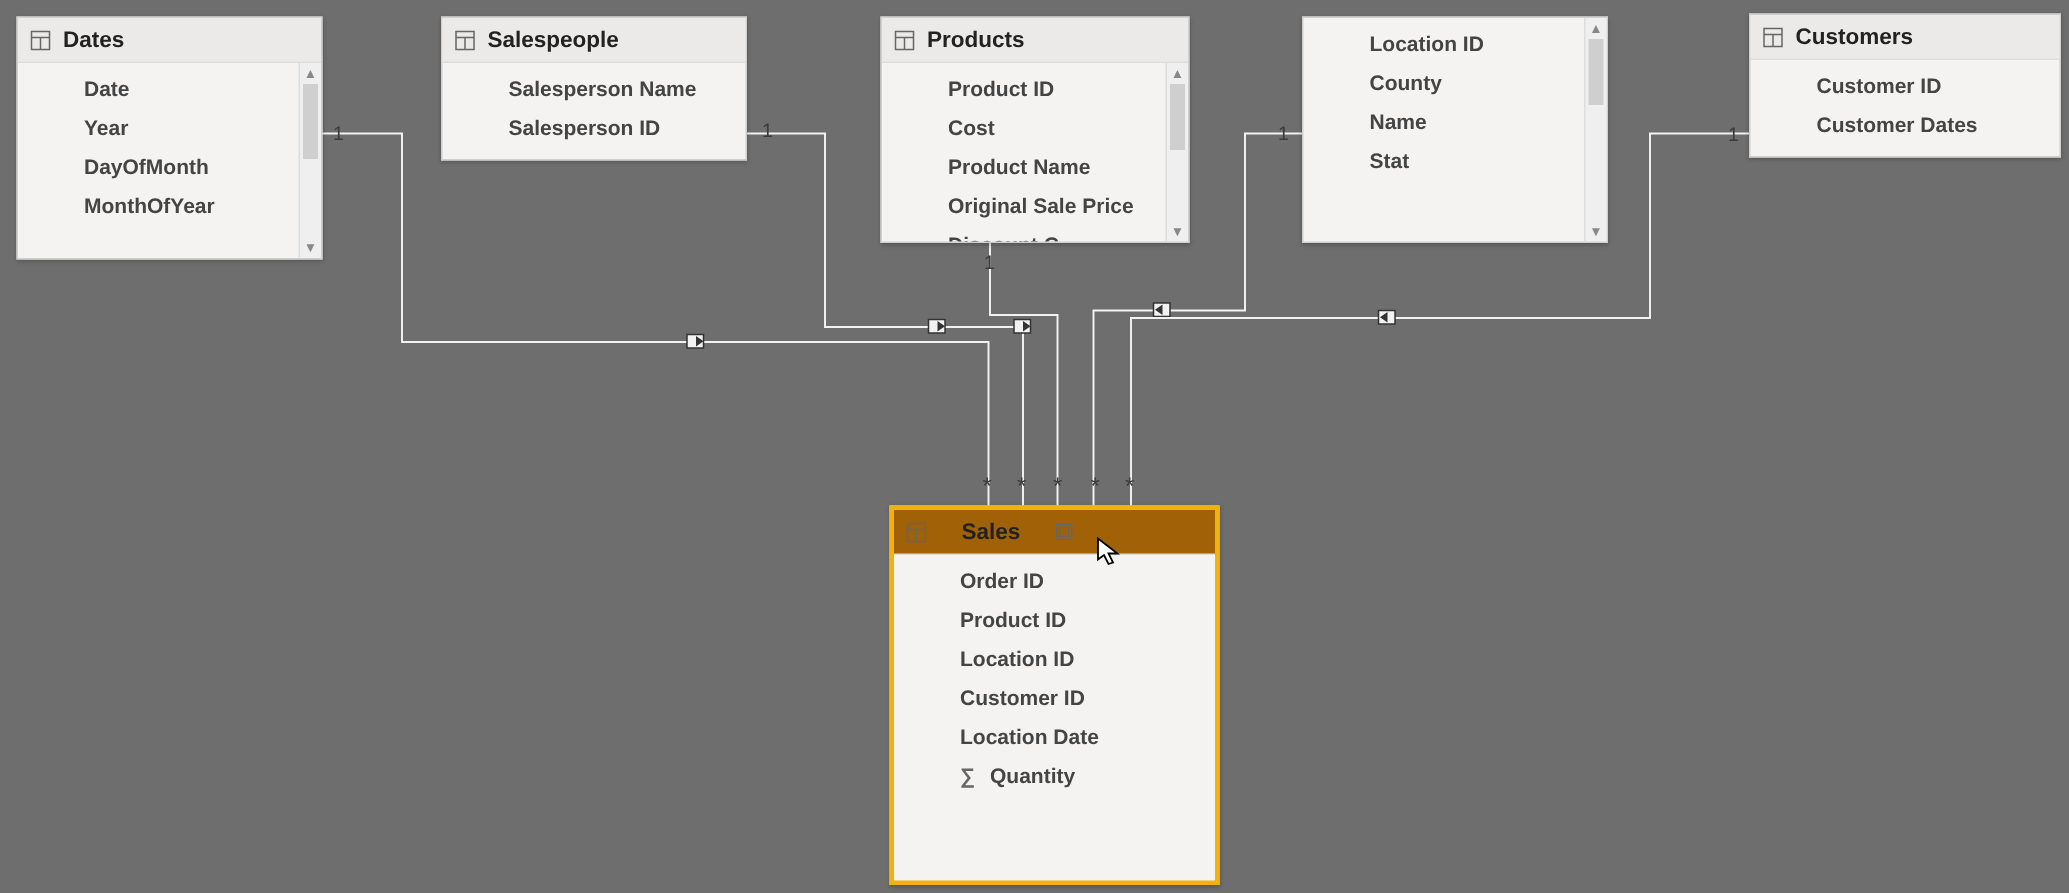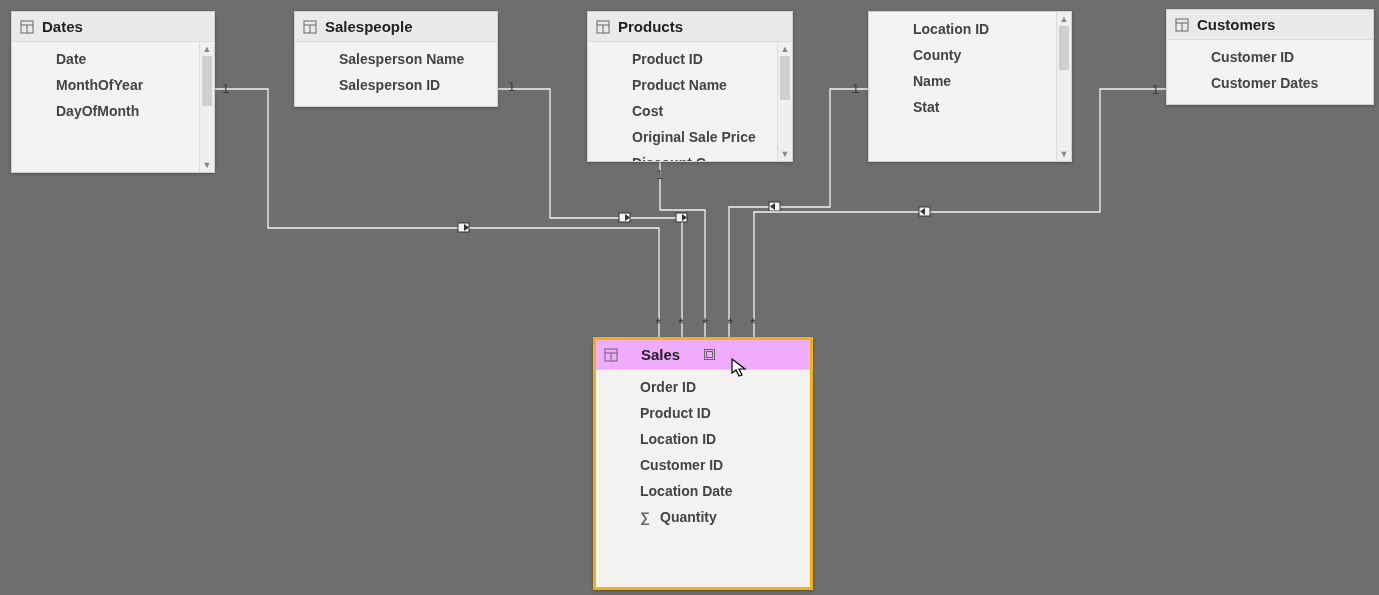--- a/index.html
+++ b/index.html
@@ -141,22 +141,23 @@
     <svg class="table-icon" width="14" height="14" viewBox="0 0 14 14">
         <rect x="1" y="1" width="12" height="12" fill="none" stroke="#666"></rect>
         <line x1="1" y1="5" x2="13" y2="5" stroke="#666"></line>
         <line x1="7" y1="5" x2="7" y2="13" stroke="#666"></line>
       </svg>
     <span class="title">Dates</span>
   </div>
   <div class="fields-wrap">
     <div class="fields">
       <div class="field">Date</div>
+      <div class="field">Year</div>
+      <div class="field">DayOfMonth</div>
       <div class="field">MonthOfYear</div>
-      <div class="field">DayOfMonth</div>
     </div>
     <div class="sb">
       <div class="arrow up">▲</div>
       <div class="thumb" style="top:14px; height:50px;"></div>
       <div class="arrow down">▼</div>
     </div>
   </div>
 </div>
 
 <div class="table-card" style="left:294px; top:11px; width:202px; height:94px;">
@@ -181,22 +182,22 @@
     <svg class="table-icon" width="14" height="14" viewBox="0 0 14 14">
         <rect x="1" y="1" width="12" height="12" fill="none" stroke="#666"></rect>
         <line x1="1" y1="5" x2="13" y2="5" stroke="#666"></line>
         <line x1="7" y1="5" x2="7" y2="13" stroke="#666"></line>
       </svg>
     <span class="title">Products</span>
   </div>
   <div class="fields-wrap">
     <div class="fields">
       <div class="field">Product ID</div>
+      <div class="field">Cost</div>
       <div class="field">Product Name</div>
-      <div class="field">Cost</div>
       <div class="field">Original Sale Price</div>
       <div class="field">Discount C...</div>
     </div>
     <div class="sb">
       <div class="arrow up">▲</div>
       <div class="thumb" style="top:14px; height:44px;"></div>
       <div class="arrow down">▼</div>
     </div>
   </div>
 </div>
@@ -228,21 +229,21 @@
   </div>
   <div class="fields-wrap">
     <div class="fields noscroll">
       <div class="field">Customer ID</div>
       <div class="field">Customer Dates</div>
     </div>
   </div>
 </div>
 
 <div class="table-card selected" style="left:593px; top:337px; width:214px; height:247px;">
-  <div class="header" style="background:#f0abfc;gap:23px;">
+  <div class="header" style="background:#a16207;gap:23px;">
     <svg class="table-icon" width="14" height="14" viewBox="0 0 14 14">
         <rect x="1" y="1" width="12" height="12" fill="none" stroke="#666"></rect>
         <line x1="1" y1="5" x2="13" y2="5" stroke="#666"></line>
         <line x1="7" y1="5" x2="7" y2="13" stroke="#666"></line>
       </svg>
     <span class="title">Sales</span>
     <svg width="13" height="13" viewBox="0 0 13 13">
         <rect x="1.5" y="1.5" width="10" height="10" fill="none" stroke="#666"></rect>
         <rect x="3.5" y="3.5" width="6" height="6" fill="none" stroke="#666"></rect>
       </svg>

